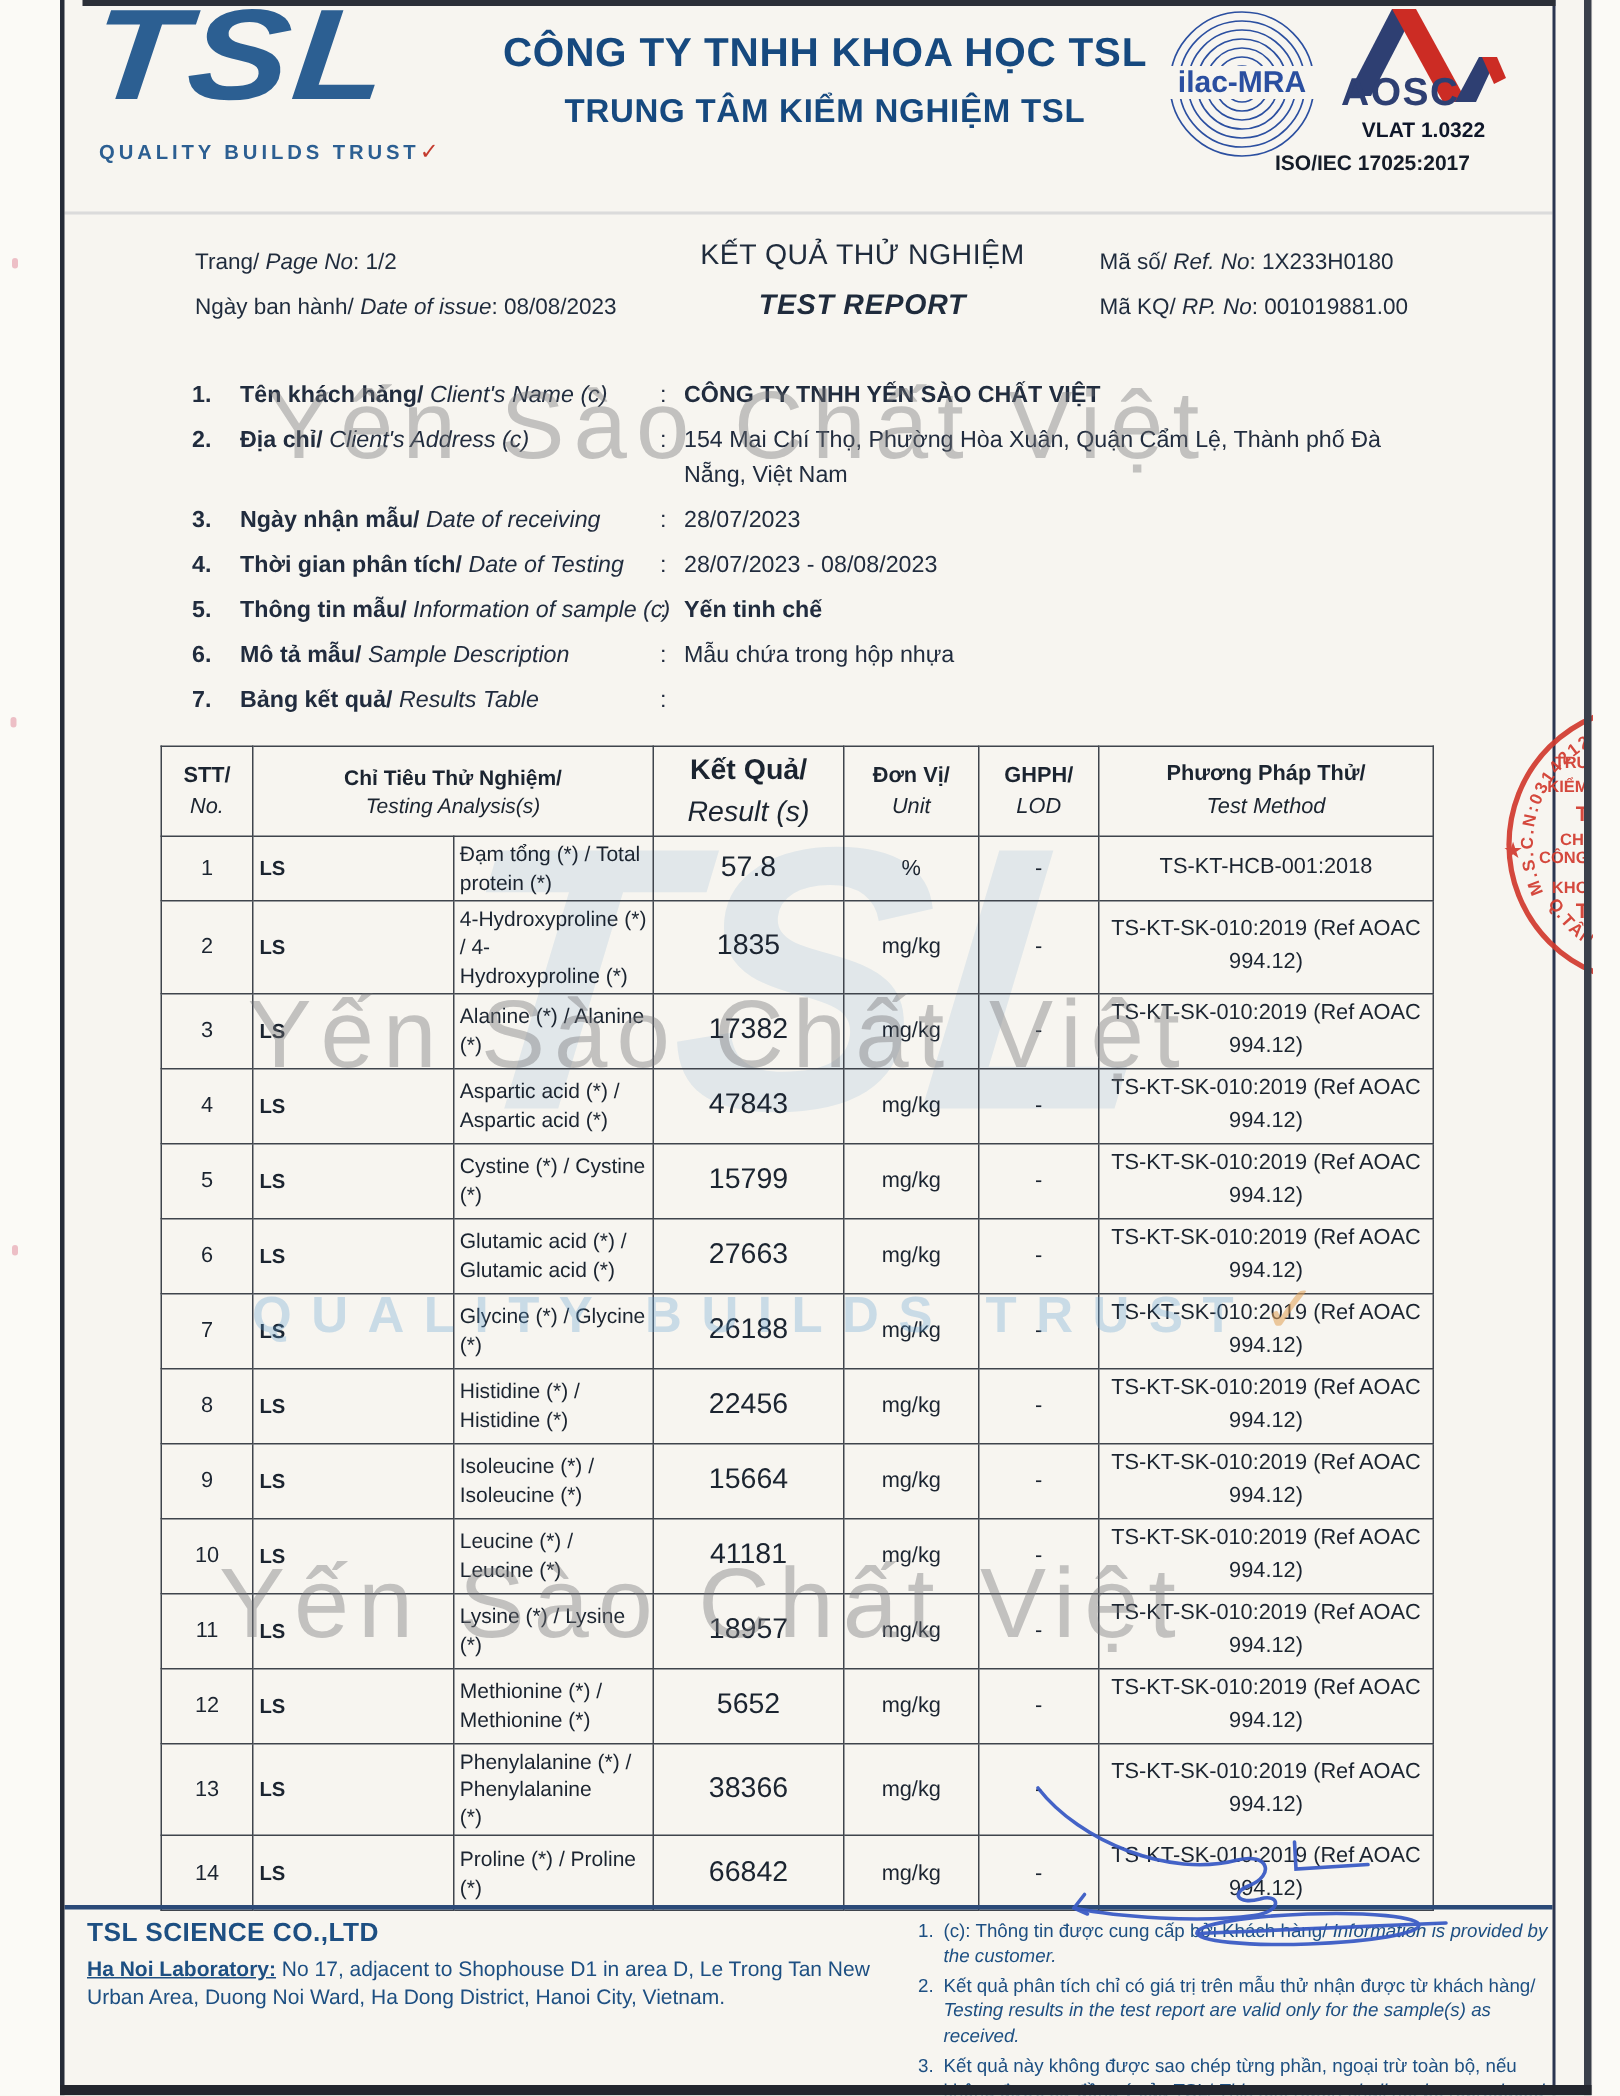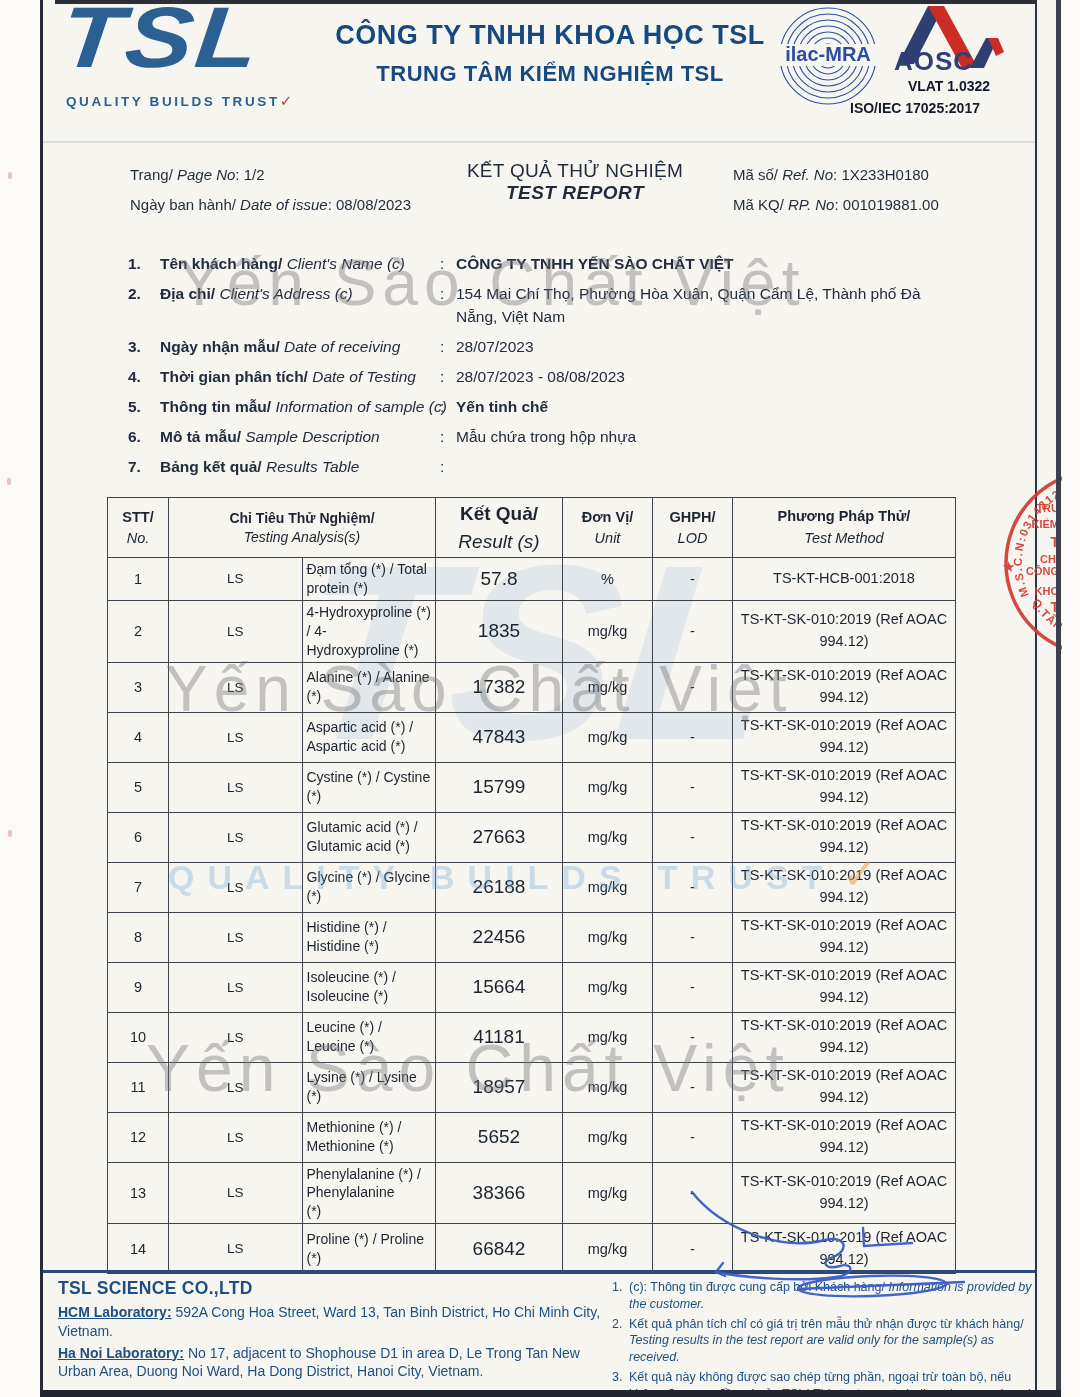--- a/index.html
+++ b/index.html
@@ -26,38 +26,38 @@
   .ilac{position:absolute;left:778px;top:2px;z-index:2;}
   .aosc{position:absolute;left:884px;top:0;z-index:2;}
   .vlat{position:absolute;left:884px;top:78px;width:130px;text-align:center;font-size:14px;font-weight:700;color:#0f172a;z-index:2;}
   .iso{position:absolute;left:835px;top:100px;width:160px;text-align:center;font-size:14px;font-weight:700;color:#151c28;z-index:2;}
   
   .meta{position:absolute;z-index:2;color:#1f2b3c;font-size:15px;}
   .meta .ln{height:30px;}
   .m-left{left:130px;top:166px;}
   .m-center{left:430px;top:160px;width:290px;text-align:center;}
   .m-center .t1{font-size:19px;font-weight:400;letter-spacing:.3px;}
-  .m-center .t2{font-size:19px;font-weight:700;font-style:italic;letter-spacing:.5px;}
+  .m-center .t2{font-size:19px;font-weight:700;font-style:italic;margin-top:11px;letter-spacing:.5px;}
   .m-right{left:733px;top:166px;}
   
   .info{position:absolute;left:128px;top:252px;width:890px;z-index:2;color:#212c3e;font-size:15.5px;}
   .info-row{display:flex;align-items:flex-start;line-height:23px;margin-bottom:7px;}
   .i-no{width:32px;font-weight:700;flex:none;}
   .i-label{width:280px;flex:none;white-space:nowrap;}
   .i-label b{font-weight:700;}
   .i-label i{font-style:italic;font-weight:400;}
   .i-colon{width:16px;flex:none;text-align:left;}
   .i-value{width:470px;}
   .i-value.bold{font-weight:700;}
   
   .tablewrap{position:absolute;left:107px;top:497px;z-index:2;}
   table.results{border-collapse:collapse;width:848px;table-layout:fixed;color:#1b2430;}
   table.results td{border:1.5px solid #3f444c;vertical-align:middle;padding:2px 4px;}
   td.c-no{width:56px;text-align:center;font-size:14.5px;}
-  td.c-ls{width:30px;text-align:center;font-size:13.5px;padding:2px 1px;}
+  td.c-ls{width:30px;text-align:left;font-size:13.5px;padding:2px 1px;font-weight:bold;}
   td.c-an{width:262px;text-align:left;font-size:14px;padding:2px 5px;line-height:1.35;}
   td.c-res{width:122px;text-align:center;font-size:19px;}
   td.c-unit{width:85px;text-align:center;font-size:14.5px;margin-left:47px;}
   td.c-lod{width:75px;text-align:center;font-size:14.5px;}
   td.c-met{width:218px;text-align:center;font-size:14.5px;padding:2px 24px;line-height:1.5;}
   thead td{text-align:center !important;height:50px;font-size:15px;line-height:1.45;padding:2px !important;}
   thead .vi{font-weight:700;display:block;}
   thead .en{font-style:italic;display:block;}
   tbody tr{height:50px;}
   tbody tr:first-child{height:34px;}
@@ -406,21 +406,20 @@
       <path d="M 243 48 L 244 66 L 292 63"></path>
       <ellipse cx="252" cy="106" rx="74" ry="10" transform="rotate(-2 252 106)"></ellipse>
       <path d="M 178 109 L 344 102"></path>
     </g>
   </svg>
 
   <div class="foot-sep"></div>
   <div class="foot-left">
     <div class="co">TSL SCIENCE CO.,LTD</div>
     <div id="labs">
-  <div class="lab-row"><span class="lab-label">HCM Laboratory:</span> <span>592A Cong Hoa Street, Ward 13, Tan Binh District, Ho Chi Minh City, Vietnam.</span></div>
 
 
   <div class="lab-row"><span class="lab-label">Ha Noi Laboratory:</span> <span>No 17, adjacent to Shophouse D1 in area D, Le Trong Tan New Urban Area, Duong Noi Ward, Ha Dong District, Hanoi City, Vietnam.</span></div>
 </div>
   </div>
   <div class="foot-right" id="notes">
   <div class="note-row">
     <span class="n-no">1.</span>
     <span class="n-body"><span>(c): Thông tin được cung cấp bởi Khách hàng/</span> <i>Information is provided by the customer.</i></span>
   </div>

